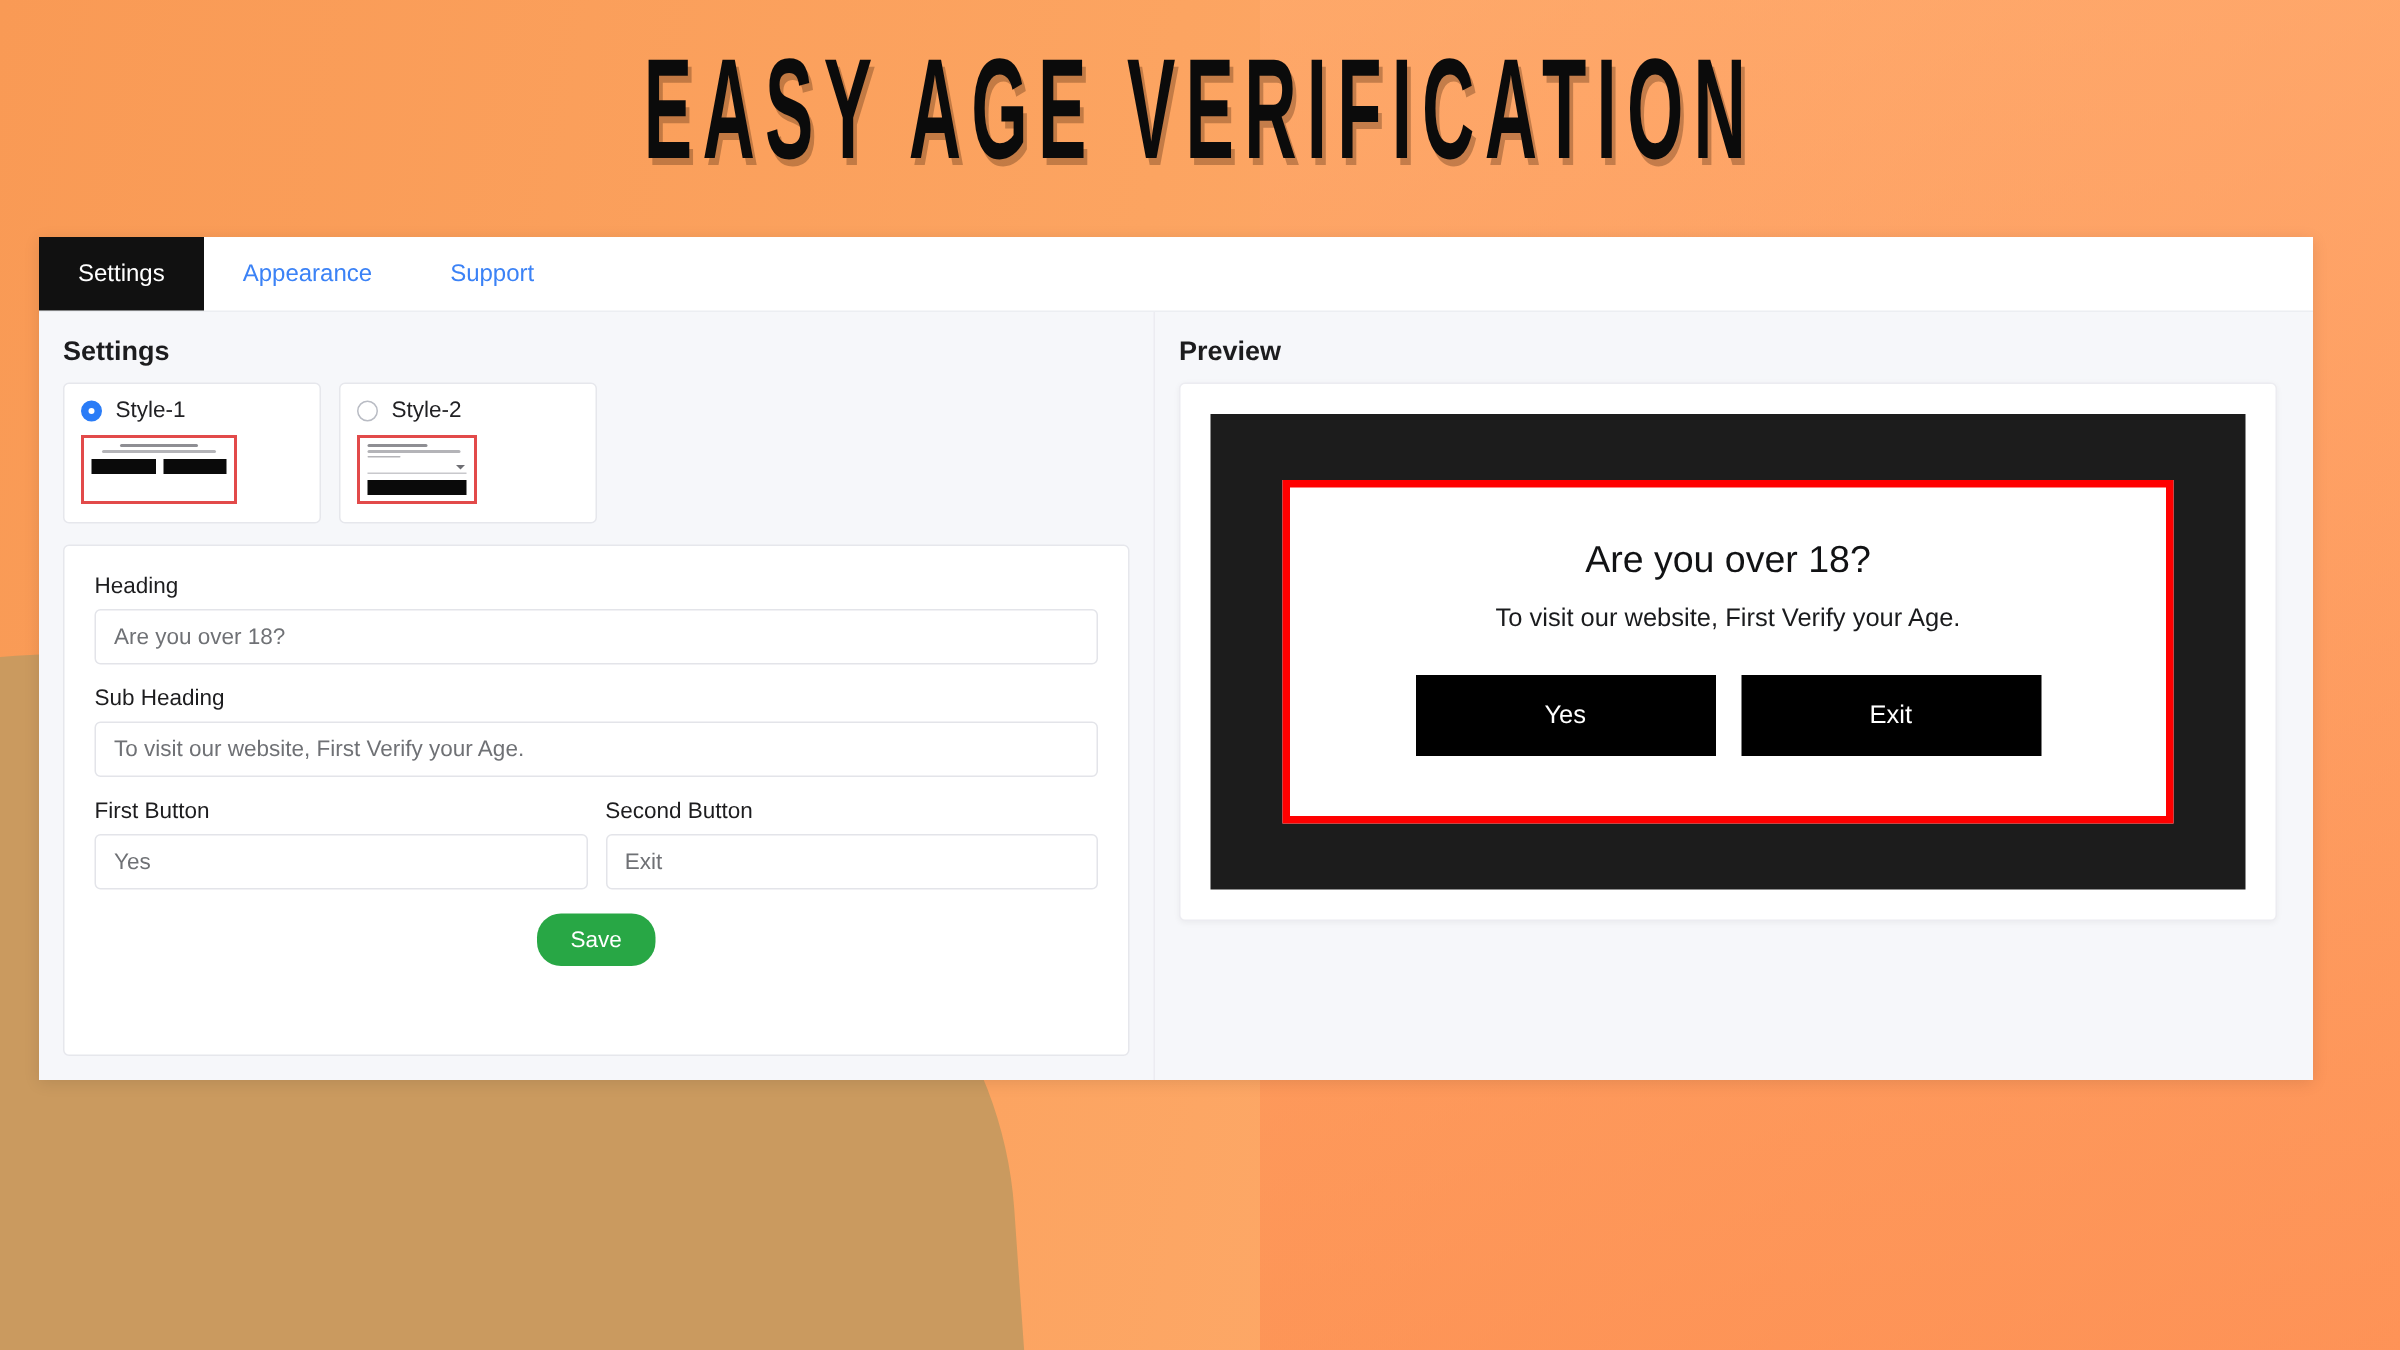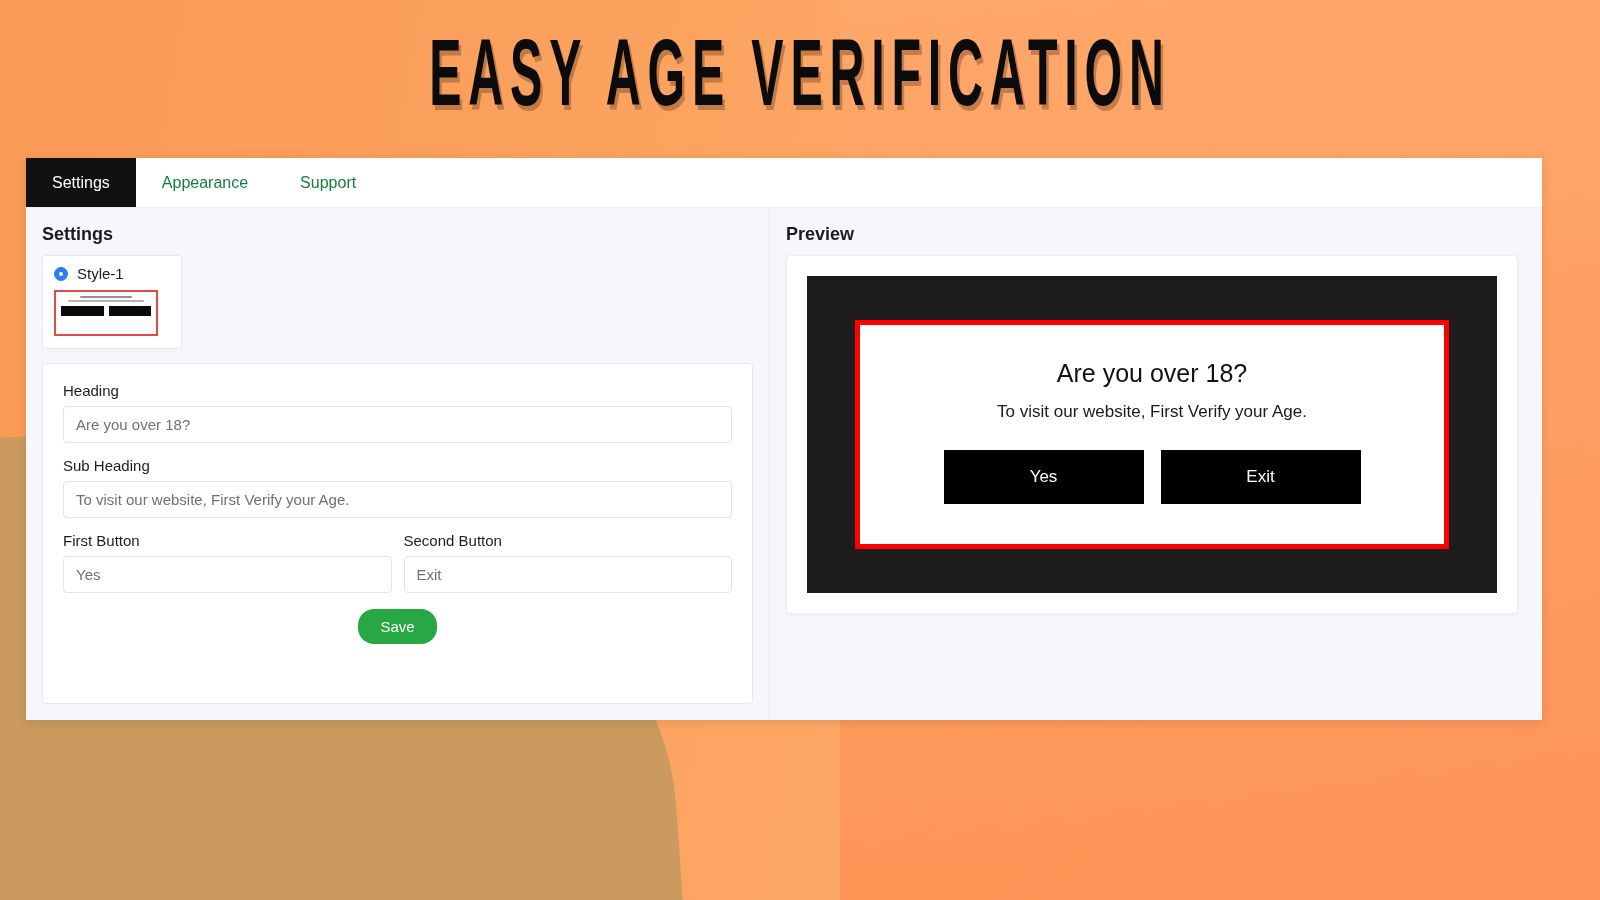--- a/index.html
+++ b/index.html
@@ -81,21 +81,21 @@
     align-items: stretch;
     flex: 0 0 auto;
     border-bottom: 1px solid #eceef2;
   }
   .tab {
     display: flex;
     align-items: center;
     justify-content: center;
     padding: 0 26px;
     font-size: 16px;
-    color: #15803d;
+    color: #3b82f6;
     cursor: pointer;
     user-select: none;
   }
   .tab.active {
     background: #111111;
     color: #ffffff;
   }
 
   
   .app-body {
@@ -125,21 +125,21 @@
     padding: 16px 0 10px 16px;
   }
 
   
   .style-row {
     display: flex;
     gap: 12px;
     padding: 0 16px;
   }
   .style-card {
-    width: 140px;
+    width: 172px;
     background: #ffffff;
     border: 1px solid #e6e7ec;
     border-radius: 4px;
     padding: 9px 11px 12px 11px;
     cursor: pointer;
   }
   .style-head {
     display: flex;
     align-items: center;
     gap: 9px;
@@ -348,20 +348,33 @@
           <div class="thumb thumb-1">
             <div class="tline" style="width:52px;"></div>
             <div class="tline light" style="width:76px;"></div>
             <div class="t1-btns">
               <div class="tbtn"></div>
               <div class="tbtn"></div>
             </div>
           </div>
         </div>
 
+        <div class="style-card">
+          <div class="style-head">
+            <span class="radio"></span>
+            <span class="style-label">Style-2</span>
+          </div>
+          <div class="thumb thumb-2 t-left">
+            <div class="tline" style="width:40px;margin-left:0;"></div>
+            <div class="tline light" style="width:62px;margin-left:0;"></div>
+            <div class="tline light" style="width:22px;margin-left:0;"></div>
+            <div class="t2-select"></div>
+            <div class="tbtn"></div>
+          </div>
+        </div>
 
 
       </div>
 
       <div class="form-card">
 
         <div class="field-block">
           <label class="field-label">Heading</label>
           <input class="text-input" type="text" value="Are you over 18?" style="">
         </div>

